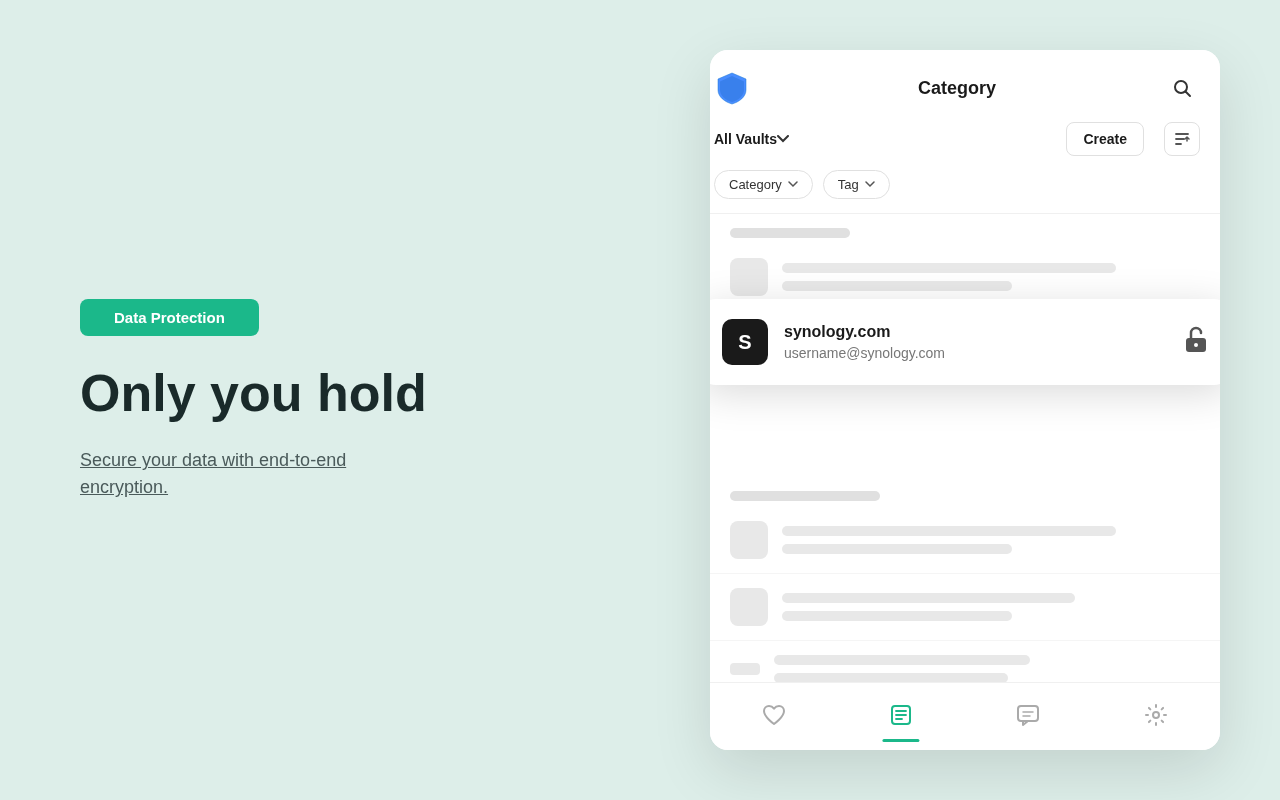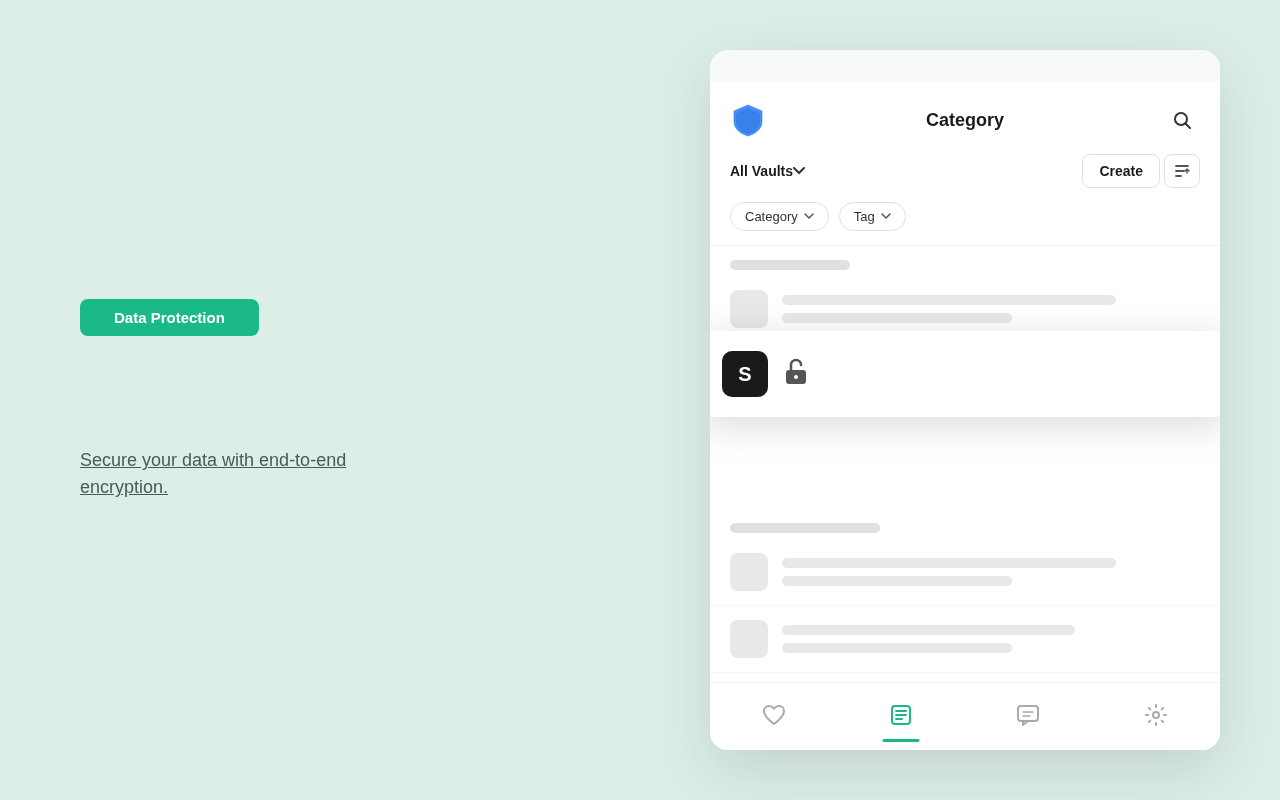--- a/index.html
+++ b/index.html
@@ -64,23 +64,22 @@
       border-radius: 18px;
       box-shadow: 0 20px 60px rgba(0,0,0,0.12);
       overflow: hidden;
       display: flex;
       flex-direction: column;
     }
 
     
     .app-header {
       background: white;
-      padding: 20px 20px 0 20px;
+      padding: 20px 20px 0 4px;
       border-bottom: 1px solid #f0f0f0;
-      margin-top: 32px;
     }
 
     .app-header-top {
       display: flex;
       align-items: center;
       justify-content: space-between;
       margin-bottom: 16px;
     }
 
     .app-logo {
@@ -115,21 +114,21 @@
       display: flex;
       align-items: center;
       font-size: 14px;
       font-weight: 600;
       color: #1a1a1a;
       cursor: pointer;
     }
 
     .filter-actions {
       display: flex;
-      gap: 4px;
+      gap: 20px;
     }
 
     .create-btn {
       background: white;
       border: 1.5px solid #e0e0e0;
       border-radius: 8px;
       padding: 7px 16px;
       font-size: 14px;
       font-weight: 600;
       cursor: pointer;
@@ -319,21 +318,21 @@
       width: 36px;
       height: 36px;
     }
   </style>
 </head>
 <body>
 
 <div class="left-panel">
   <span class="badge">Data Protection</span>
   <h1 class="headline">
-    <br>
+    <span>Only you hold</span><br>
   </h1>
   <p class="subtext">
     <span>Secure your data with end-to-end</span><br>
     <span>encryption.</span>
   </p>
 </div>
 
 <div class="app-window">
 
   <div class="app-header">
@@ -400,20 +399,24 @@
       <div class="skeleton-lines">
         <div class="skeleton-line long"></div>
         <div class="skeleton-line short"></div>
       </div>
     </div>
 
     <div class="highlighted-item">
       <div class="item-avatar">
         <span>S</span>
       </div>
+      <div class="item-info">
+        <div class="item-name">synology.com</div>
+        <div class="item-email">username@synology.com</div>
+      </div>
       <div class="lock-icon">
         
         <svg width="24" height="26" viewBox="0 0 24 26" fill="none" xmlns="http://www.w3.org/2000/svg">
           <rect x="2" y="12" width="20" height="14" rx="3" fill="#555"></rect>
           <path d="M7 12 L7 7 C7 4.2 9.2 2 12 2 C14.8 2 17 4.2 17 7" stroke="#555" stroke-width="2.5" stroke-linecap="round" fill="none"></path>
           <circle cx="12" cy="19" r="2" fill="white"></circle>
         </svg>
       </div>
     </div>
 

